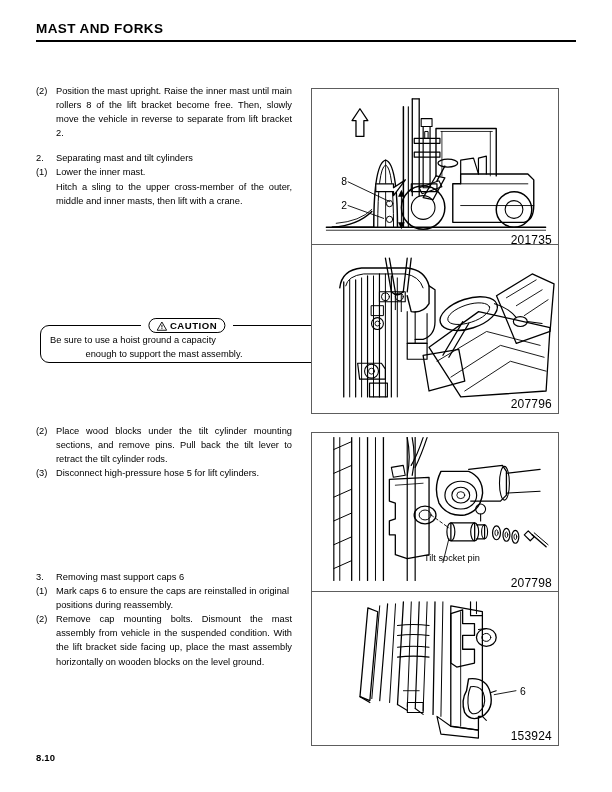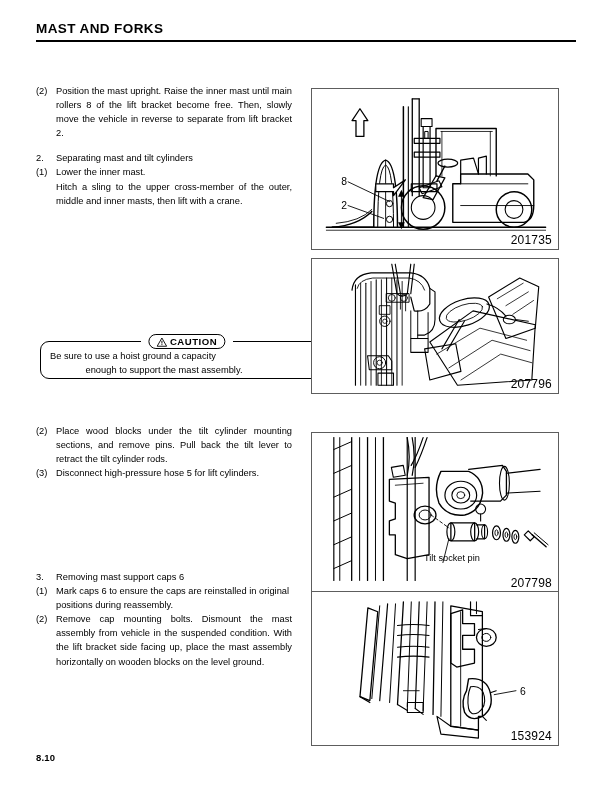--- a/index.html
+++ b/index.html
@@ -69,21 +69,21 @@
   }
   .para .body.nojust {
     text-align: left;
   }
   .spacer-sm { height: 11px; }
 
   
   #caution-box {
     position: absolute;
     left: 40px;
-    top: 334px;
+    top: 318px;
     width: 293px;
     height: 45px;
   }
   #caution-box .frame {
     position: absolute;
     left: 0;
     top: 7px;
     width: 100%;
     height: 38px;
     box-sizing: border-box;
@@ -142,21 +142,21 @@
   
   .figure {
     position: absolute;
     left: 311px;
     width: 248px;
     box-sizing: border-box;
     border: 1px solid #5d5d5d;
     background: #ffffff;
   }
   #figure-1 { top: 88px;  height: 162px; }
-  #figure-2 { top: 258px; height: 136px; }
+  #figure-2 { top: 244px; height: 170px; }
   #figure-3 { top: 432px; height: 161px; }
   #figure-4 { top: 591px; height: 155px; }
 
   .figure .art {
     position: absolute;
     left: 0; top: 0;
     width: 100%; height: 100%;
   }
   .figure .fig-number {
     position: absolute;

